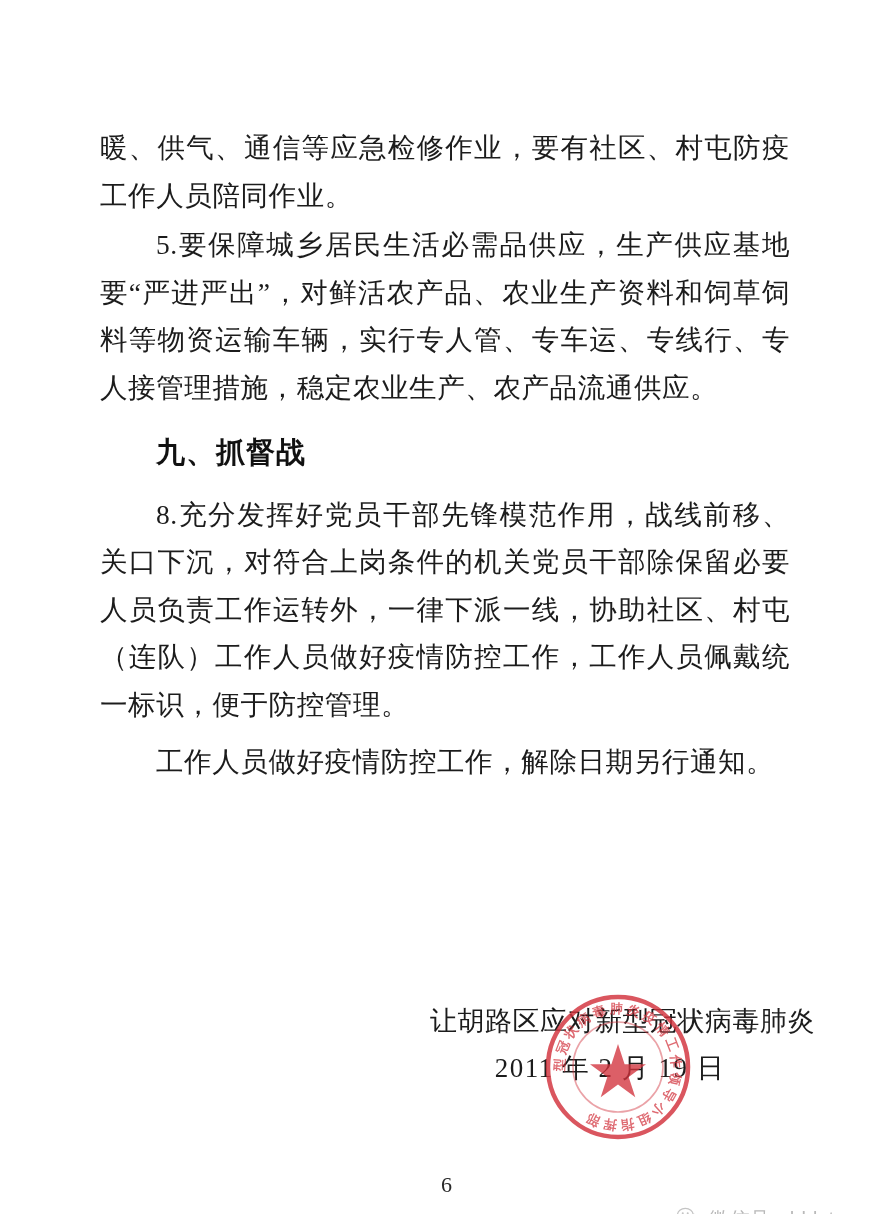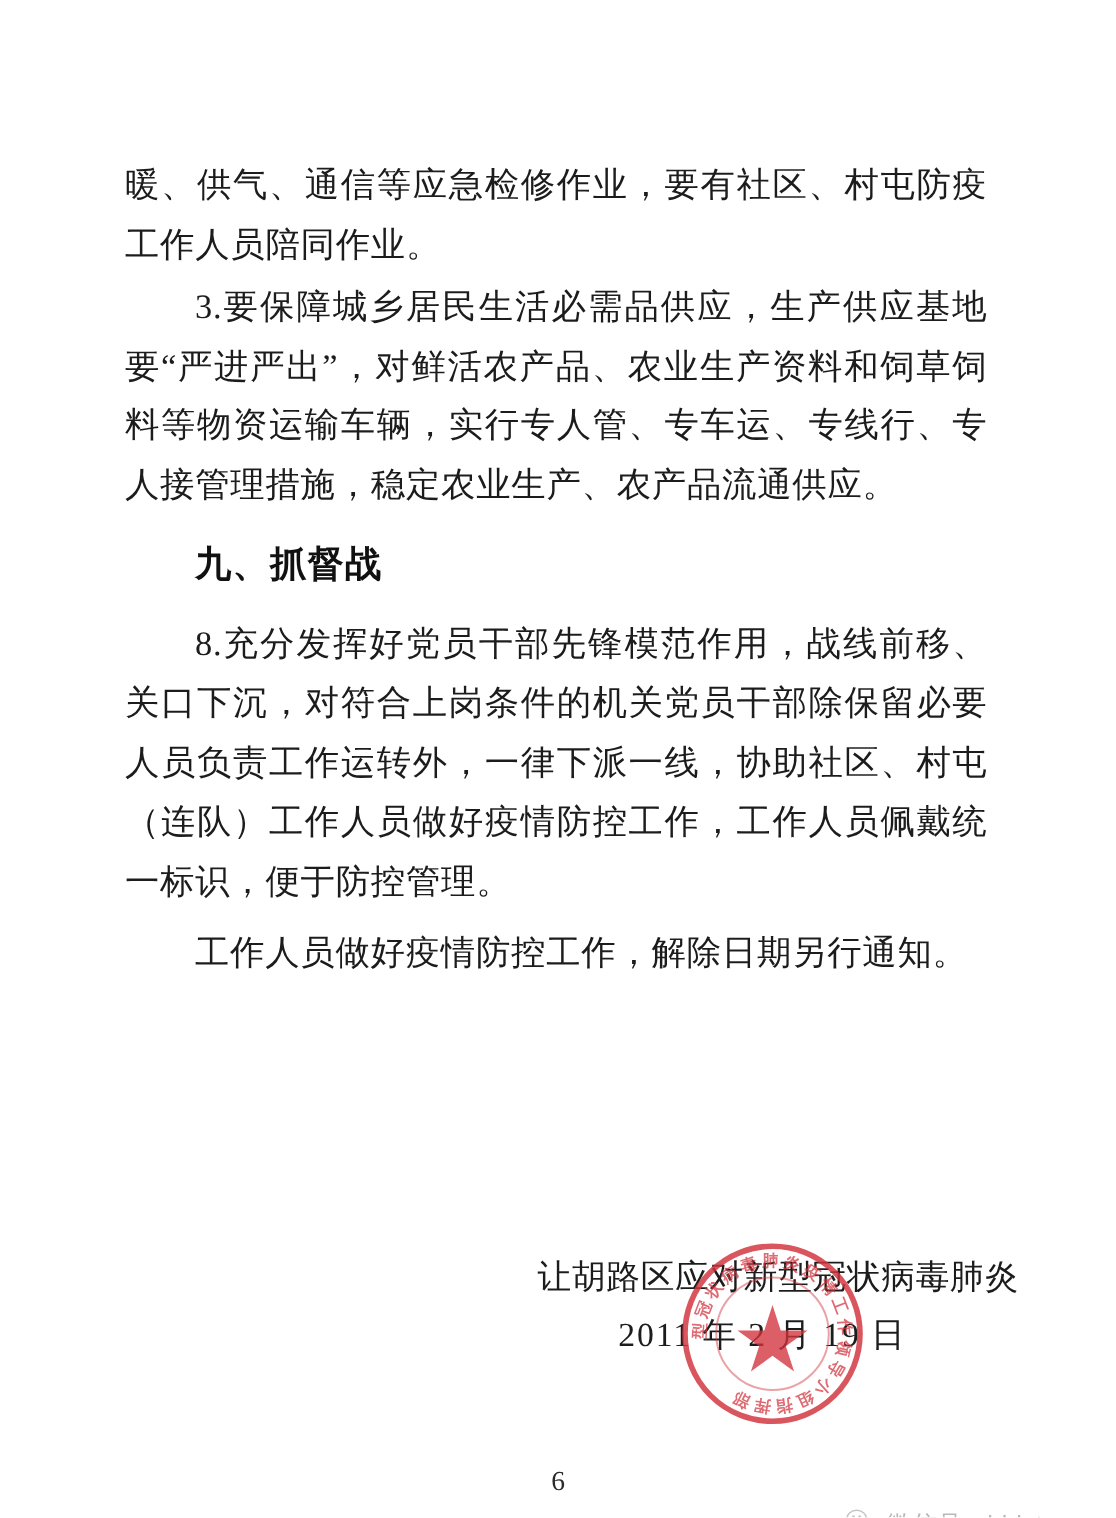--- a/index.html
+++ b/index.html
@@ -106,21 +106,21 @@
 </style>
 </head>
 <body>
 
 <div id="page">
 
   <div id="doc-body">
 
     <p class="para">暖、供气、通信等应急检修作业，要有社区、村屯防疫工作人员陪同作业。</p>
 
-    <p class="para indent">3.要保障城乡居民生活必需品供应，生产供应基地要“严进严出”，对鲜活农产品、农业生产资料和饲草饲料等物资运输车辆，实行专人管、专车运、专线行、专人接管理措施，稳定农业生产、农产品流通供应。</p>
+    <p class="para indent">5.要保障城乡居民生活必需品供应，生产供应基地要“严进严出”，对鲜活农产品、农业生产资料和饲草饲料等物资运输车辆，实行专人管、专车运、专线行、专人接管理措施，稳定农业生产、农产品流通供应。</p>
 
     <div class="gap-sm"></div>
 
     <h2 class="section-heading">九、抓督战</h2>
 
 
     <div class="gap-sm"></div>
 
     <p class="para indent">8.充分发挥好党员干部先锋模范作用，战线前移、关口下沉，对符合上岗条件的机关党员干部除保留必要人员负责工作运转外，一律下派一线，协助社区、村屯（连队）工作人员做好疫情防控工作，工作人员佩戴统一标识，便于防控管理。</p>
 

